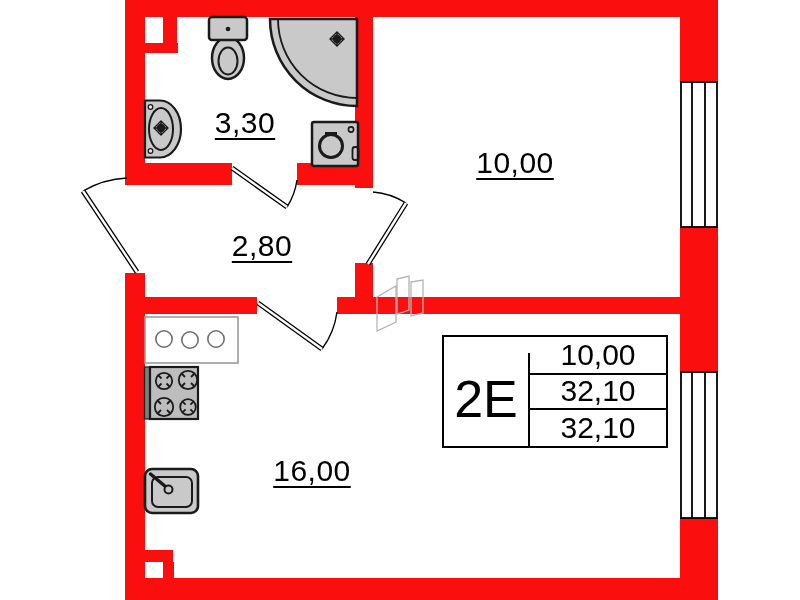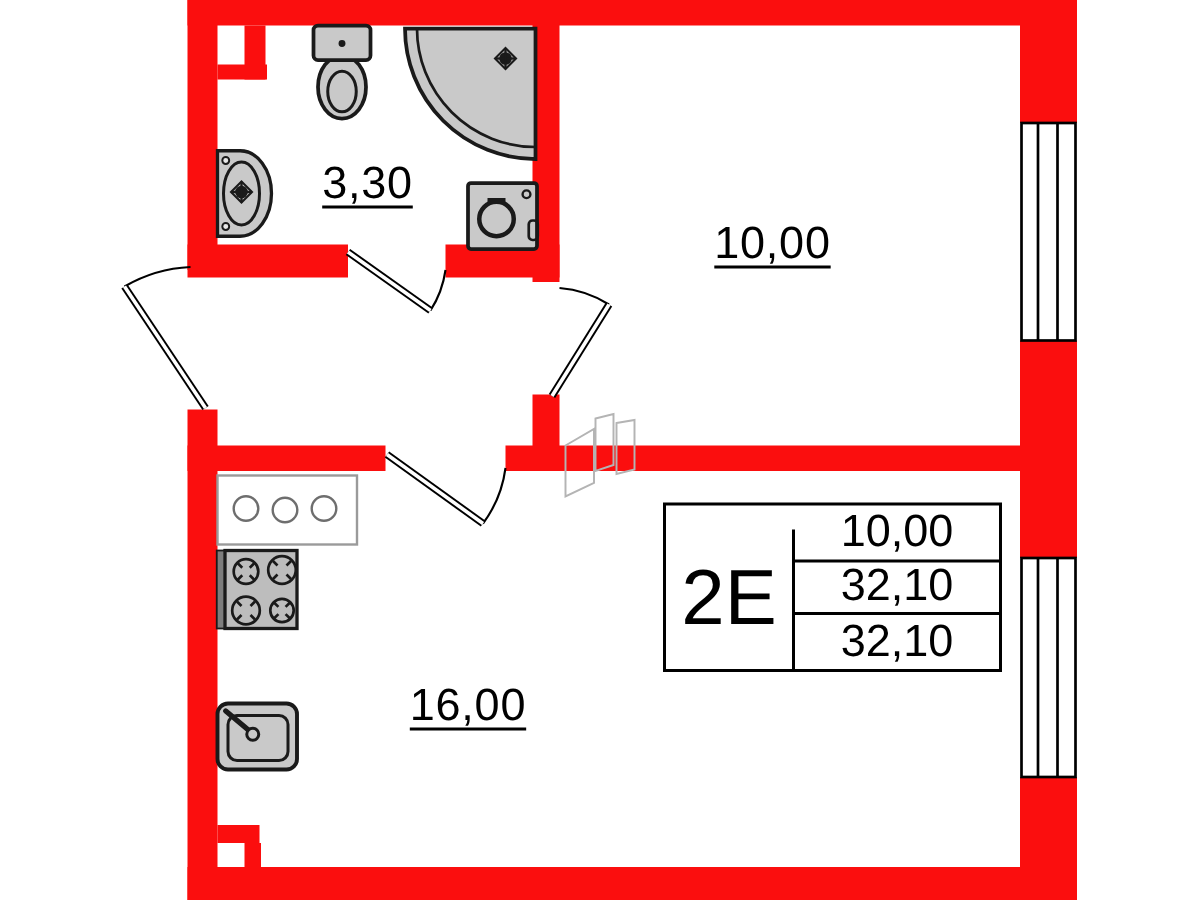--- a/index.html
+++ b/index.html
@@ -173,20 +173,21 @@
 
     <g>
       <rect x="145" y="469" width="53" height="44" rx="7" fill="#c9c9c9" stroke="#1a1a1a" stroke-width="2.6"></rect>
       <rect x="152" y="477" width="40" height="30" rx="6" fill="none" stroke="#1a1a1a" stroke-width="2"></rect>
       <line x1="166" y1="487" x2="150.5" y2="474" stroke="#1a1a1a" stroke-width="3.5" stroke-linecap="round"></line>
       <circle cx="168.5" cy="489.5" r="4" fill="#c9c9c9" stroke="#1a1a1a" stroke-width="2"></circle>
     </g>
   </svg>
 
   <div class="room-label" style="left:185px;top:106px;">3,30</div>
+  <div class="room-label" style="left:202px;top:229px;">2,80</div>
   <div class="room-label" style="left:455px;top:146px;">10,00</div>
   <div class="room-label" style="left:252px;top:454px;">16,00</div>
 
   <div class="info-table">
     <div class="unit-cell">2Е</div>
     <div class="num-cell">10,00</div>
     <div class="num-cell mid">32,10</div>
     <div class="num-cell">32,10</div>
   </div>
 

